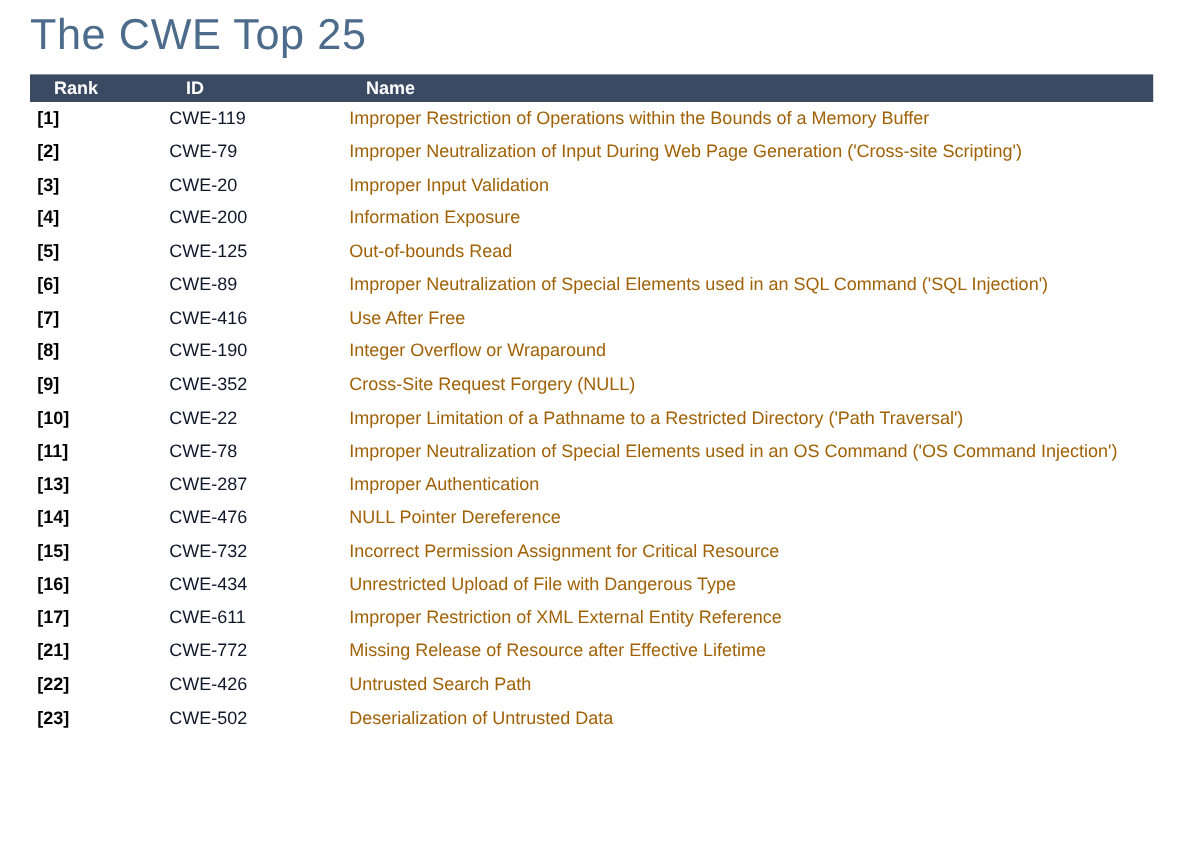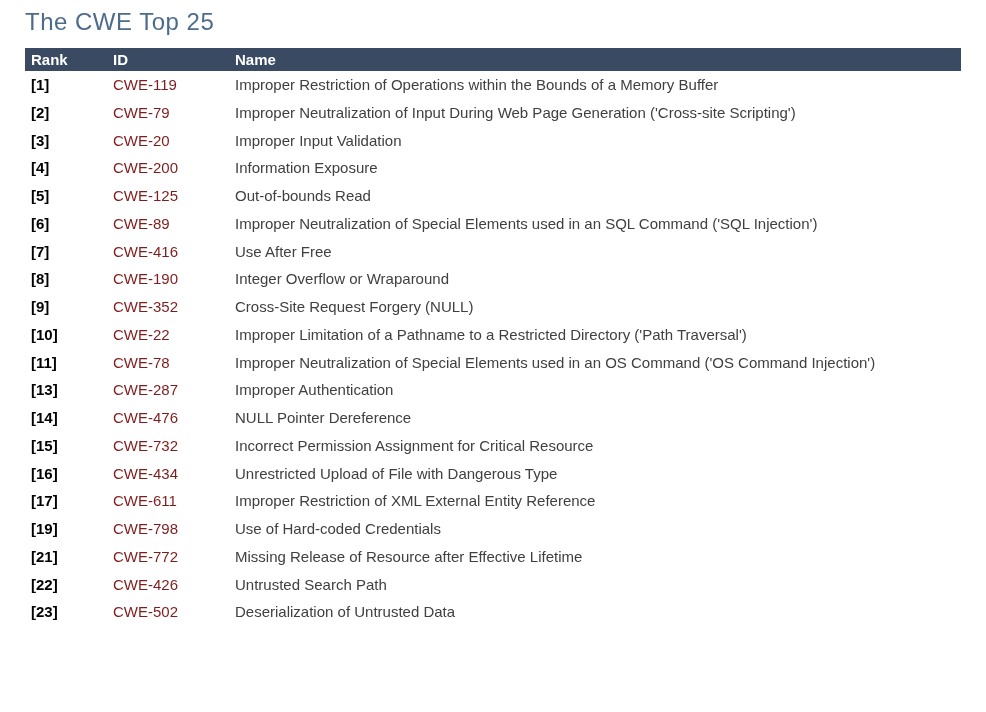--- a/index.html
+++ b/index.html
@@ -8,57 +8,57 @@
       padding: 0;
       background: #fff;
       width: 986px;
     }
     .container {
       padding: 0 25px;
     }
     h1 {
       font-family: "Segoe UI Light", "Segoe UI", Arial, sans-serif;
       font-weight: 300;
-      font-size: 24px;
+      font-size: 36px;
       color: #4d6c8b;
       margin: 8px 0 12px 0;
       letter-spacing: 0.5px;
     }
     table {
       width: 100%;
       border-collapse: collapse;
       font-size: 15px;
     }
     thead tr {
       background-color: #3a4a63;
       color: #fff;
     }
     thead th {
       text-align: left;
       font-weight: bold;
-      padding: 3px 6px;
+      padding: 3px 20px;
       font-size: 15px;
     }
     th.col-rank { width: 70px; }
     th.col-id { width: 110px; }
     tbody td {
       padding: 3px 6px;
       vertical-align: top;
       line-height: 1.45;
     }
     td.rank {
       font-weight: bold;
       color: #000;
     }
     td.id a {
-      color: #7f1d1d;
+      color: #0f172a;
       text-decoration: none;
     }
     td.name {
-      color: #404040;
+      color: #a16207;
       margin-top: 16px;
     }
   </style>
 </head>
 <body>
 
 <div class="container">
   <h1>The CWE Top 25</h1>
   <table>
     <thead>
@@ -143,25 +143,20 @@
           <td class="rank">[16]</td>
           <td class="id"><a href="#">CWE-434</a></td>
           <td class="name">Unrestricted Upload of File with Dangerous Type</td>
         </tr>
         <tr>
           <td class="rank">[17]</td>
           <td class="id"><a href="#">CWE-611</a></td>
           <td class="name">Improper Restriction of XML External Entity Reference</td>
         </tr>
         <tr>
-          <td class="rank">[19]</td>
-          <td class="id"><a href="#">CWE-798</a></td>
-          <td class="name">Use of Hard-coded Credentials</td>
-        </tr>
-        <tr>
           <td class="rank">[21]</td>
           <td class="id"><a href="#">CWE-772</a></td>
           <td class="name">Missing Release of Resource after Effective Lifetime</td>
         </tr>
         <tr>
           <td class="rank">[22]</td>
           <td class="id"><a href="#">CWE-426</a></td>
           <td class="name">Untrusted Search Path</td>
         </tr>
         <tr>

